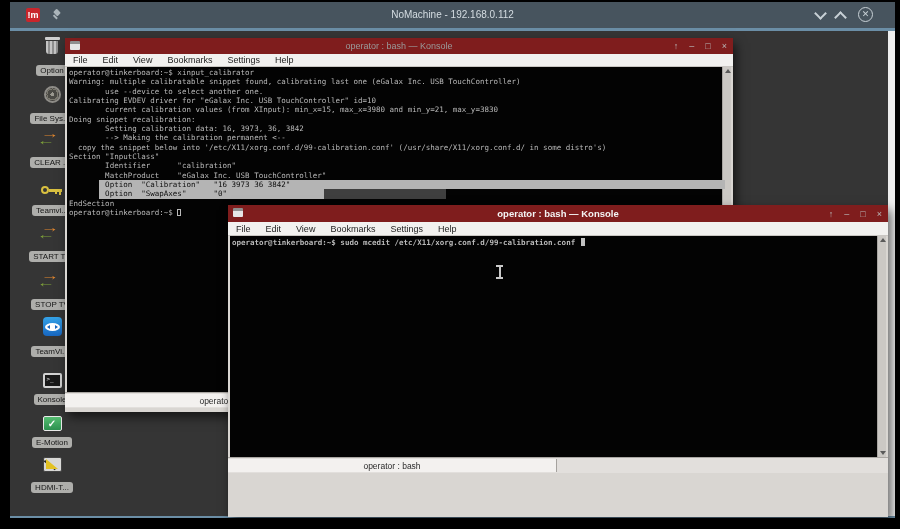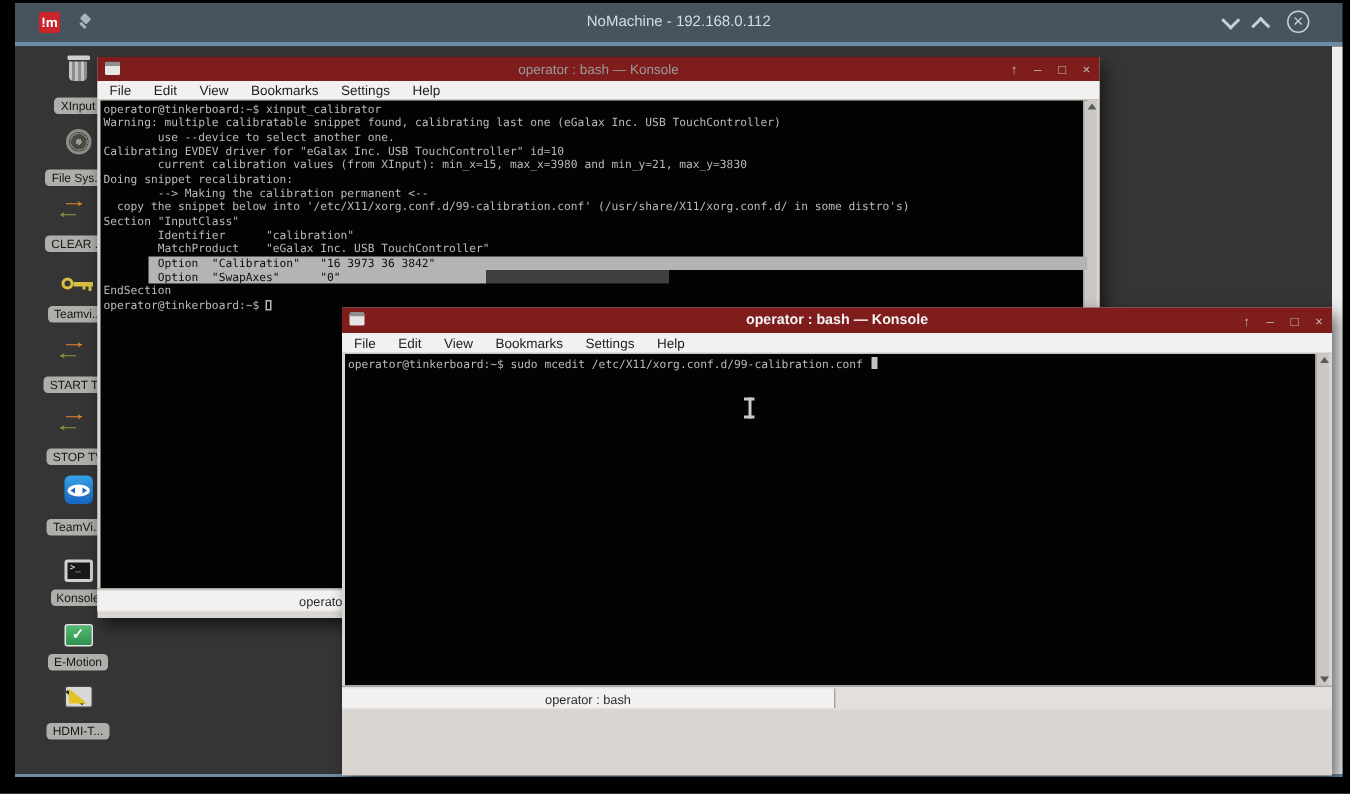--- a/index.html
+++ b/index.html
@@ -130,21 +130,21 @@
   #win1 .term { right:8px; padding:1px 0 0 2px; }
   #win1 .scrollbar { right:2px; }
   #win1 .tabbar { height:16px; }
   #win1 .tab { width:327px; }
   #win1 .tab span { line-height:14px; }
 
   
   #win2 { left:228px; top:205px; width:660px; height:312px; z-index:5; }
   #win2 .titlebar { height:17px; font-size:9.5px; }
   #win2 .menubar { height:14px; }
-  #win2 .term-wrap { height:221px; }
+  #win2 .term-wrap { height:221px;font-weight:bold; }
   #win2 .term { right:11px; padding:2px 0 0 2px; }
   #win2 .scrollbar { right:2px; }
   #win2 .tabbar { height:16px; }
   #win2 .tab { width:329px; }
   #win2 .tab span { line-height:14px; }
 
   
   #ibeam { left:495px; top:265px; width:9px; height:14px; z-index:20; }
   #ibeam .v { position:absolute; left:3.5px; top:0; width:2px; height:14px; background:#c9c9c9; }
   #ibeam .h1 { position:absolute; left:1px; top:0; width:7px; height:2px; background:#c9c9c9; }
@@ -164,21 +164,21 @@
   <div id="nx-max" class="abs nx-chev"></div>
   <div id="nx-close" class="abs">✕</div>
 </div>
 <div id="nx-topline" class="abs"></div>
 
 <div id="desktop" class="abs">
   <div id="white-strip" class="abs"></div>
 
   <div class="side-item abs" style="top:6px">
     <span class="ic ic-trash"><span class="lid"></span><span class="can"></span></span><br>
-    <span class="side-label">XInput</span>
+    <span class="side-label">Option</span>
   </div>
   <div class="side-item abs" style="top:55px">
     <span class="ic ic-wheel"></span><br>
     <span class="side-label">File Sys...</span>
   </div>
   <div class="side-item abs" style="top:98px">
     <span class="ic ic-arrows"><span class="a1">→</span><span class="a2">←</span></span><br>
     <span class="side-label">CLEAR ...</span>
   </div>
   <div class="side-item abs" style="top:150px">
@@ -232,20 +232,21 @@
   </div>
   <div class="term-wrap">
     <div class="term">
       <div class="tline"><span class="txt">operator@tinkerboard:~$ xinput_calibrator</span></div>
       <div class="tline"><span class="txt">Warning: multiple calibratable snippet found, calibrating last one (eGalax Inc. USB TouchController)</span></div>
       <div class="tline"><span class="txt">        use --device to select another one.</span></div>
       <div class="tline"><span class="txt">Calibrating EVDEV driver for "eGalax Inc. USB TouchController" id=10</span></div>
       <div class="tline"><span class="txt">        current calibration values (from XInput): min_x=15, max_x=3980 and min_y=21, max_y=3830</span></div>
       <div class="tline"><span class="txt"></span></div>
       <div class="tline"><span class="txt">Doing snippet recalibration:</span></div>
+      <div class="tline"><span class="txt">        Setting calibration data: 16, 3973, 36, 3842</span></div>
       <div class="tline"><span class="txt">        --&gt; Making the calibration permanent &lt;--</span></div>
       <div class="tline"><span class="txt">  copy the snippet below into '/etc/X11/xorg.conf.d/99-calibration.conf' (/usr/share/X11/xorg.conf.d/ in some distro's)</span></div>
       <div class="tline"><span class="txt">Section "InputClass"</span></div>
       <div class="tline"><span class="txt">        Identifier      "calibration"</span></div>
       <div class="tline"><span class="txt">        MatchProduct    "eGalax Inc. USB TouchController"</span></div>
       <div class="tline hl-a"><span class="txt">        Option  "Calibration"   "16 3973 36 3842"</span></div>
       <div class="tline hl-b"><span class="txt">        Option  "SwapAxes"      "0"</span></div>
       <div class="tline"><span class="txt">EndSection</span></div>
       <div class="tline"><span class="txt">operator@tinkerboard:~$ </span><span class="cursor-hollow"></span></div>
     </div>

